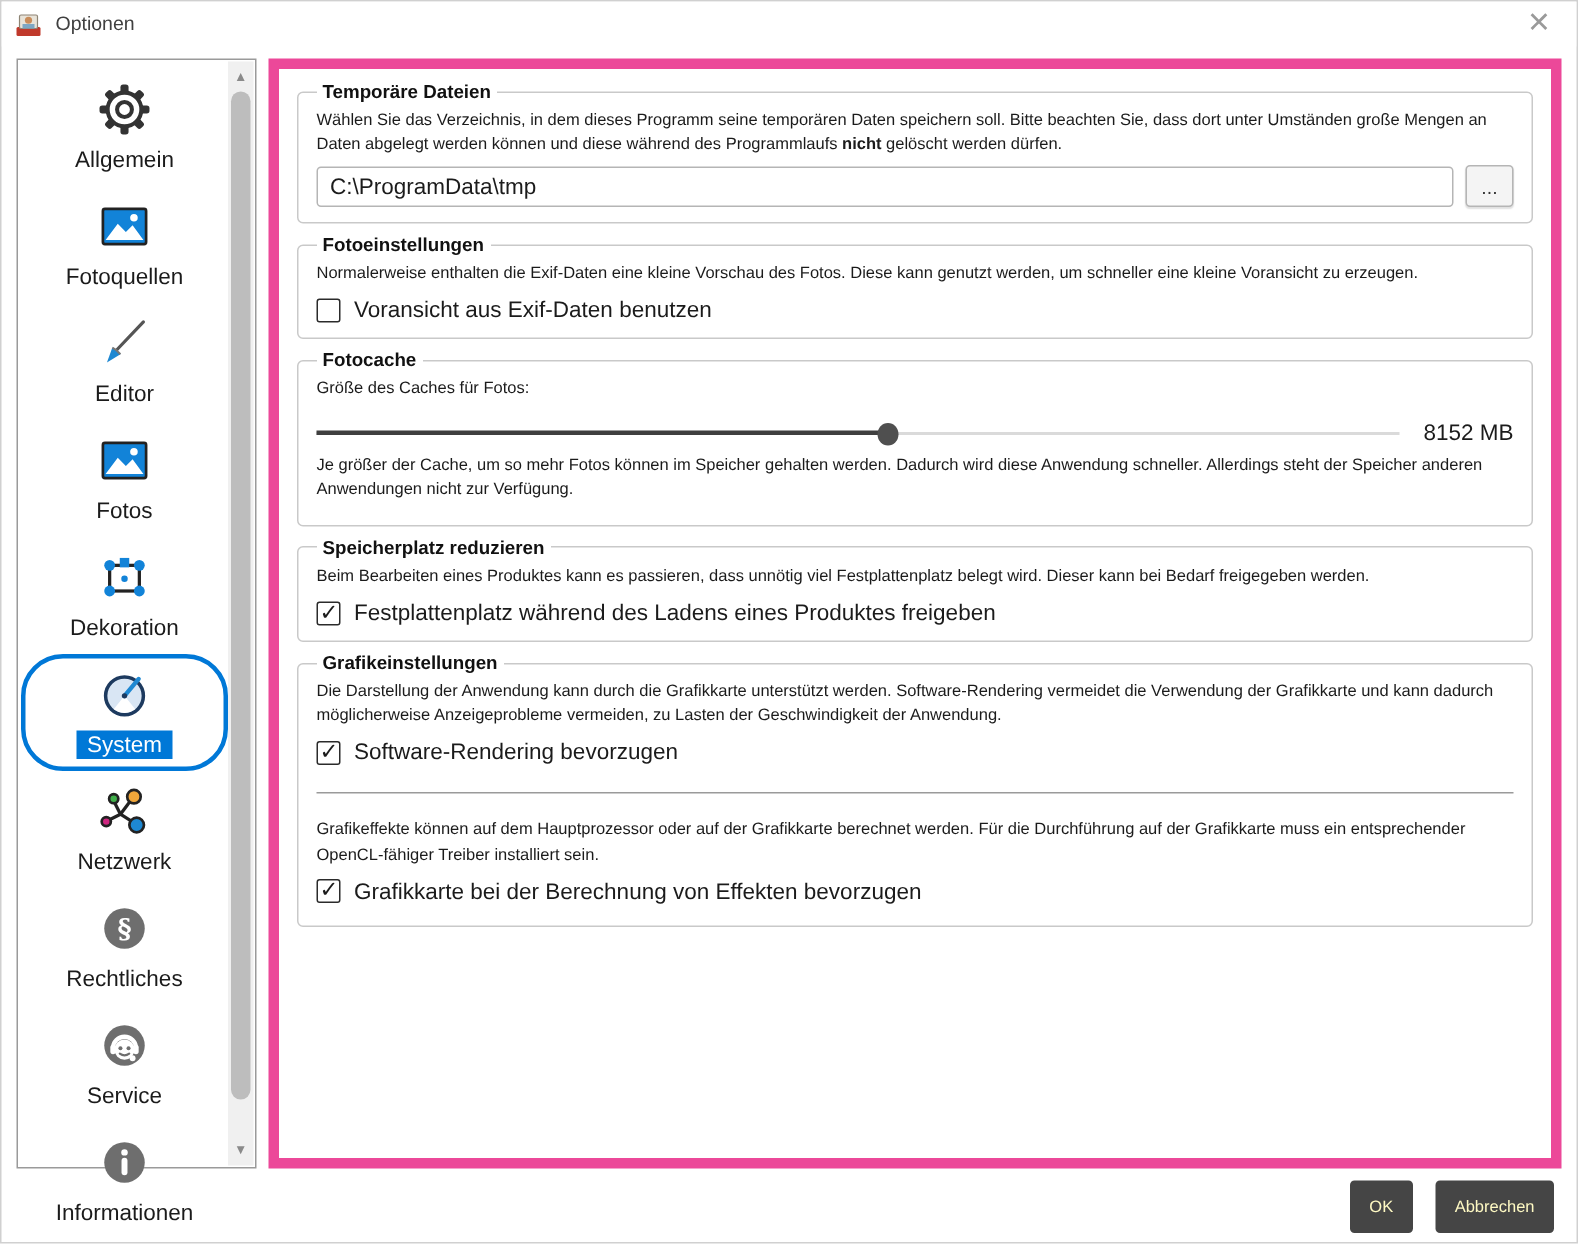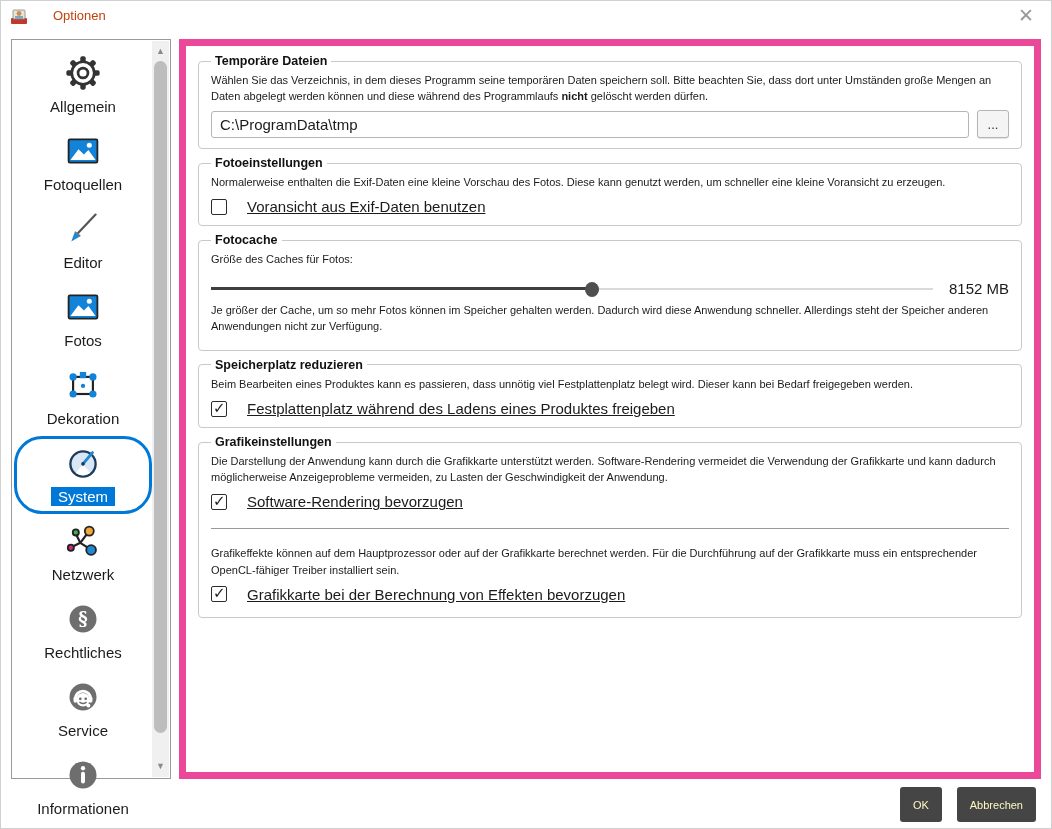--- a/index.html
+++ b/index.html
@@ -5,21 +5,21 @@
   * { box-sizing: border-box; margin: 0; padding: 0; }
   html,body { width:1052px; height:829px; }
   body {
     font-family: "Liberation Sans", "DejaVu Sans", sans-serif;
     background:#ffffff; color:#1b1b1b; position:relative; overflow:hidden;
     border:1px solid #d0d0d0;
   }
   
   .titlebar { position:absolute; left:0; top:0; width:100%; height:30px; background:#fff; }
   .app-icon { position:absolute; left:8px; top:5px; width:20px; height:20px; }
-  .title-text { position:absolute; left:52px; top:7px; font-size:13px; color:#c2410c; }
+  .title-text { position:absolute; left:36px; top:7px; font-size:13px; color:#404040; }
   .close-btn { position:absolute; right:14px; top:4px; width:22px; height:22px;
     color:#9a9a9a; font-size:19px; line-height:22px; text-align:center; cursor:default; }
   
   .sidebar { position:absolute; left:10px; top:38px; width:160px; height:740px;
     border:1px solid #9a9a9a; background:#fff; }
   .mainpanel { position:absolute; left:178px; top:38px; width:862px; height:740px;
     border:7px solid #ec4899; background:#fff; padding-top:8px; overflow:hidden; }
   
   .nav-list { position:absolute; left:1px; top:6px; width:140px; display:flex; flex-direction:column; }
   .nav-item { width:138px; margin:0 auto 0; padding:6px 0 5px; display:flex; flex-direction:column;
@@ -43,21 +43,21 @@
   legend { font-weight:bold; font-size:12.5px; padding:0 4px; margin-left:0; color:#111; }
   .desc { font-size:11px; line-height:1.47; margin:3px 0 6px 0; }
   
   .path-row { display:flex; align-items:center; margin-top:6px; }
   .path-input { flex:1; height:27px; border:1px solid #b5b5b5; border-radius:3px;
     padding:0 8px; font-size:15px; font-family:Liberation Sans, sans-serif; color:#1b1b1b; outline:none; background:#fff; }
   .browse-btn { width:32px; height:28px; margin-left:8px; background:#f4f4f4;
     border:1px solid #b5b5b5; border-radius:3px; font-size:13px; line-height:1;
     color:#333; box-shadow:0 1px 1px rgba(0,0,0,0.12); cursor:default; }
   
-  .check-row { display:flex; align-items:center; gap:20px; margin-top:8px; font-size:15px;text-decoration:underline; }
+  .check-row { display:flex; align-items:center; gap:9px; margin-top:8px; font-size:15px; }
   .checkbox { width:16px; height:16px; border:1.6px solid #2b2b2b; border-radius:2px;
     background:#fff; position:relative; flex:0 0 auto; }
   .checkbox.checked::after { content:"✓"; position:absolute; left:1px; top:-3px;
     font-size:15px; font-weight:bold; color:#1b1b1b; }
   
   .slider-row { display:flex; align-items:center; margin:10px 0 4px 0; }
   .slider { position:relative; flex:1; height:18px; }
   .track-rest { position:absolute; left:0; right:0; top:8px; height:2px; background:#dadada; }
   .track-filled { position:absolute; left:0; top:7px; height:3px; background:#3f3f3f; }
   .thumb { position:absolute; top:2px; width:14px; height:15px; border-radius:50%;

